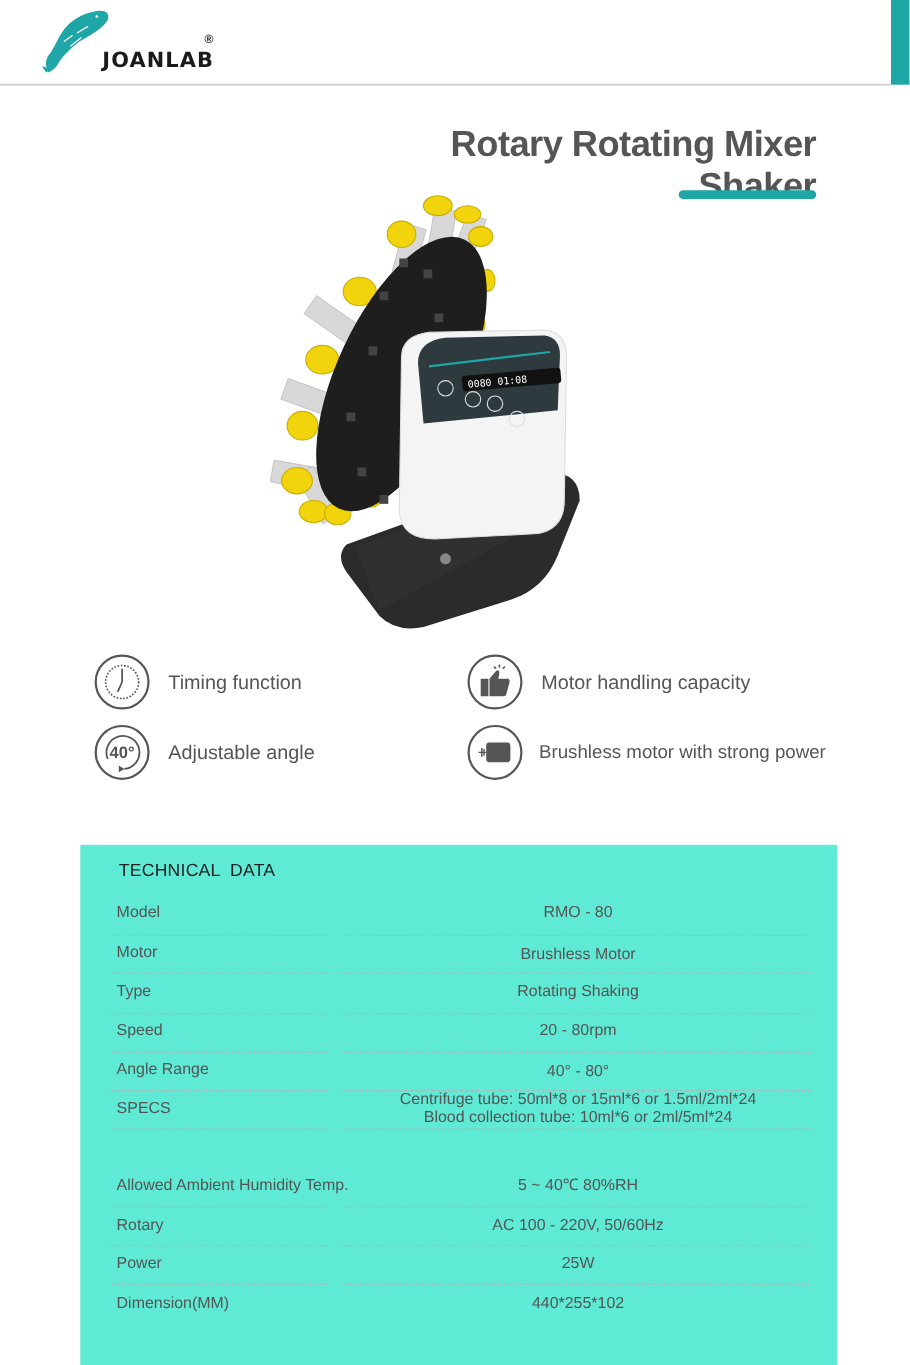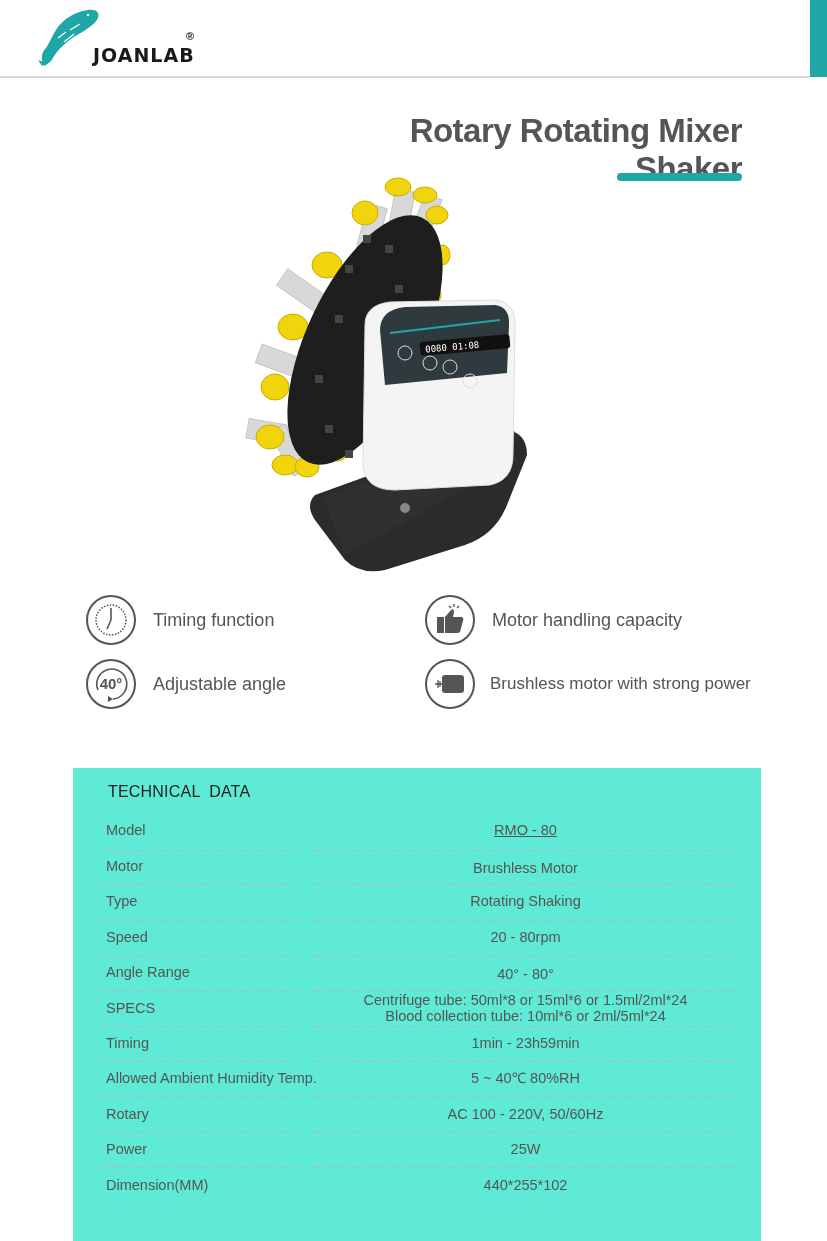--- a/index.html
+++ b/index.html
@@ -163,21 +163,21 @@
     </svg>
   </div>
   <span class="feat-label">Brushless motor with strong power</span>
 </div>
 
 <section class="tech">
   <div class="tech-title" style="white-space:pre;">TECHNICAL  DATA</div>
 
   <div class="tech-row" style="top:52px;padding-left:33px;">
     <span class="tech-label" style="top:2px;">Model</span>
-    <span class="tech-value" style="top:2px;text-decoration:underline;">RMO - 80</span>
+    <span class="tech-value" style="top:2px;">RMO - 80</span>
     <div class="dash-l" style="top:30px;"></div>
     <div class="dash-r" style="top:30px;"></div>
   </div>
 
   <div class="tech-row" style="top:123px;">
     <span class="tech-label" style="top:2px;">Type</span>
     <span class="tech-value" style="top:2px;">Rotating Shaking</span>
     <div class="dash-l" style="top:30px;"></div>
     <div class="dash-r" style="top:30px;"></div>
   </div>
@@ -204,26 +204,20 @@
   </div>
 
   <div class="tech-row" style="top:223px; height:36px;">
     <span class="tech-label" style="top:9px;">SPECS</span>
     <span class="tech-value" style="top:1px;">Centrifuge tube: 50ml*8 or 15ml*6 or 1.5ml/2ml*24</span>
     <span class="tech-value" style="top:17px;">Blood collection tube: 10ml*6 or 2ml/5ml*24</span>
     <div class="dash-l" style="top:35px;"></div>
     <div class="dash-r" style="top:35px;"></div>
   </div>
 
-  <div class="tech-row" style="top:265px;">
-    <span class="tech-label" style="top:2px;">Timing</span>
-    <span class="tech-value" style="top:2px;">1min - 23h59min</span>
-    <div class="dash-l" style="top:28px;"></div>
-    <div class="dash-r" style="top:28px;"></div>
-  </div>
 
   <div class="tech-row" style="top:300px;">
     <span class="tech-label" style="top:2px;">Allowed Ambient Humidity Temp.</span>
     <span class="tech-value" style="top:2px;">5 ~ 40℃ 80%RH</span>
     <div class="dash-l" style="top:29px;"></div>
     <div class="dash-r" style="top:29px;"></div>
   </div>
 
   <div class="tech-row" style="top:336px;">
     <span class="tech-label" style="top:2px;">Rotary</span>

